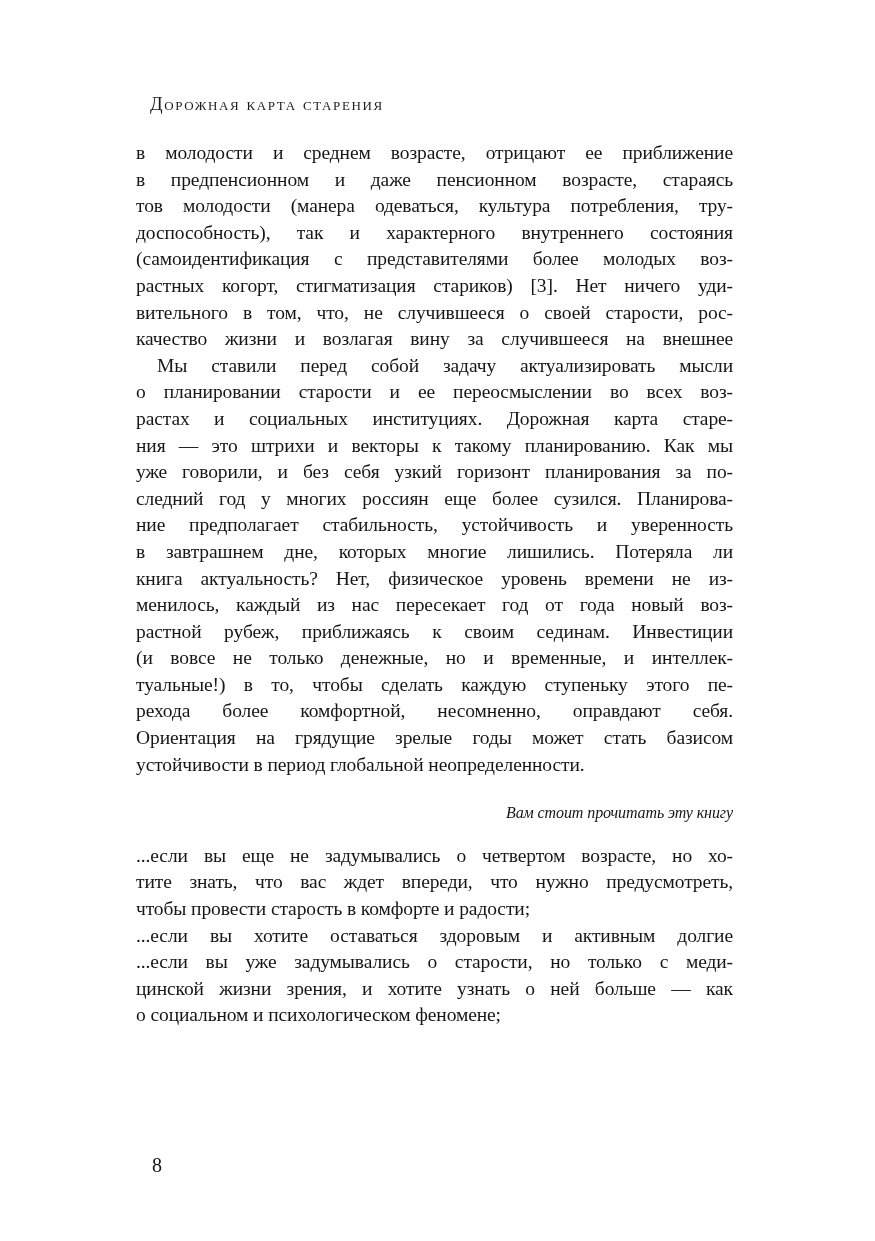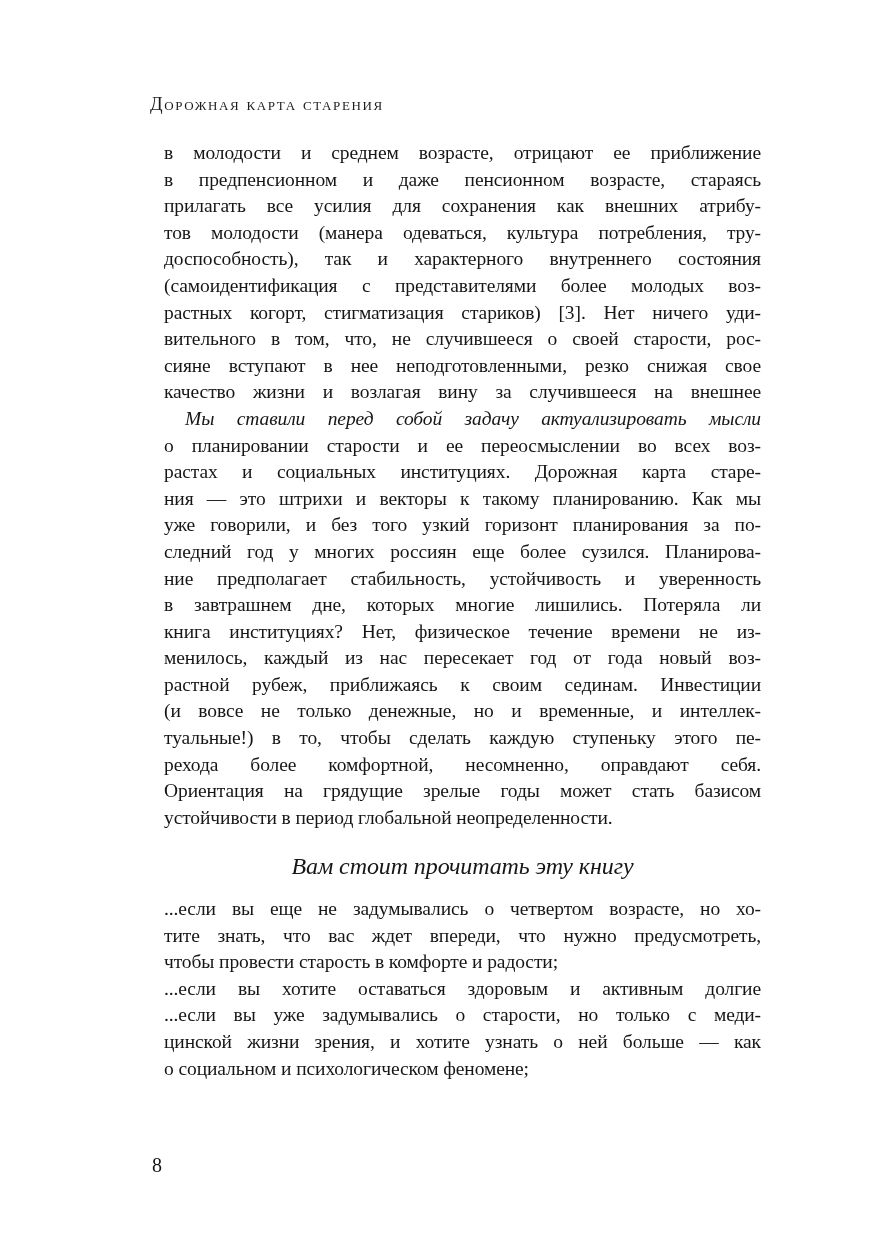--- a/index.html
+++ b/index.html
@@ -26,86 +26,83 @@
     left: 150px;
     top: 66px;
     font-size: 18.5px;
     font-variant: small-caps;
     letter-spacing: 1.6px;
     color: #1c1c1c;
     white-space: nowrap;
   }
   .body-text {
     position: absolute;
-    left: 164px;
+    left: 136px;
     top: 112px;
     width: 597px;
     font-size: 19.5px;
     line-height: 26.6px;
     letter-spacing: -0.1px;
   }
   .paragraph {
     margin: 0;
   }
   .line {
     text-align: justify;
     text-align-last: justify;
     white-space: normal;
   }
   .line.last {
     text-align-last: left;
   }
   .line.indent {
     text-indent: 21px;
-    font-style: italic;
   }
   .section-heading {
     font-style: italic;
-    font-size: 24px;
+    font-size: 16px;
     line-height: 26.6px;
     margin: 22px 0 16px 0;
-    text-align: center;
+    text-align: right;
   }
   .page-number {
     position: absolute;
     left: 152px;
     top: 1126px;
     font-size: 20px;
     color: #161616;
   }
 </style>
 </head>
 <body>
 
 <div class="page">
   <div class="running-head">Дорожная карта старения</div>
 
   <div class="body-text" id="body-text">
       <div class="paragraph">
         <div class="line">в молодости и среднем возрасте, отрицают ее приближение</div>
         <div class="line">в предпенсионном и даже пенсионном возрасте, стараясь</div>
-        <div class="line">прилагать все усилия для сохранения как внешних атрибу-</div>
         <div class="line">тов молодости (манера одеваться, культура потребления, тру-</div>
         <div class="line">доспособность), так и характерного внутреннего состояния</div>
         <div class="line">(самоидентификация с представителями более молодых воз-</div>
         <div class="line">растных когорт, стигматизация стариков) [3]. Нет ничего уди-</div>
         <div class="line">вительного в том, что, не случившееся о своей старости, рос-</div>
-        <div class="line">сияне вступают в нее неподготовленными, резко снижая свое</div>
         <div class="line">качество жизни и возлагая вину за случившееся на внешнее</div>
       </div>
       <div class="paragraph">
         <div class="line indent">Мы ставили перед собой задачу актуализировать мысли</div>
         <div class="line">о планировании старости и ее переосмыслении во всех воз-</div>
         <div class="line">растах и социальных институциях. Дорожная карта старе-</div>
         <div class="line">ния — это штрихи и векторы к такому планированию. Как мы</div>
-        <div class="line">уже говорили, и без того узкий горизонт планирования за по-</div>
+        <div class="line">уже говорили, и без себя узкий горизонт планирования за по-</div>
         <div class="line">следний год у многих россиян еще более сузился. Планирова-</div>
         <div class="line">ние предполагает стабильность, устойчивость и уверенность</div>
         <div class="line">в завтрашнем дне, которых многие лишились. Потеряла ли</div>
-        <div class="line">книга институциях? Нет, физическое течение времени не из-</div>
+        <div class="line">книга актуальность? Нет, физическое уровень времени не из-</div>
         <div class="line">менилось, каждый из нас пересекает год от года новый воз-</div>
         <div class="line">растной рубеж, приближаясь к своим сединам. Инвестиции</div>
         <div class="line">(и вовсе не только денежные, но и временные, и интеллек-</div>
         <div class="line">туальные!) в то, чтобы сделать каждую ступеньку этого пе-</div>
         <div class="line">рехода более комфортной, несомненно, оправдают себя.</div>
         <div class="line">Ориентация на грядущие зрелые годы может стать базисом</div>
         <div class="line last">устойчивости в период глобальной неопределенности.</div>
       </div>
       <div class="section-heading">Вам стоит прочитать эту книгу</div>
       <div class="paragraph">

